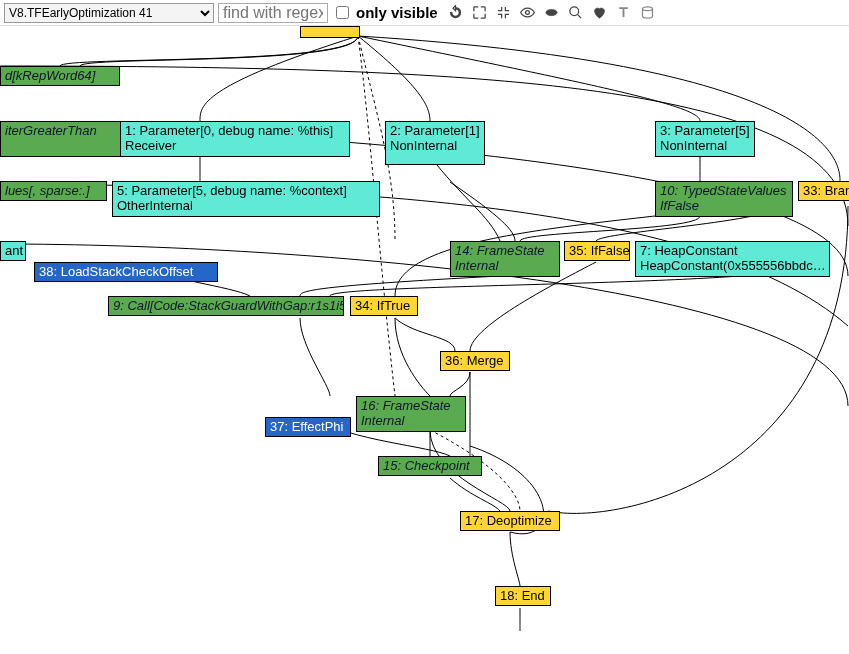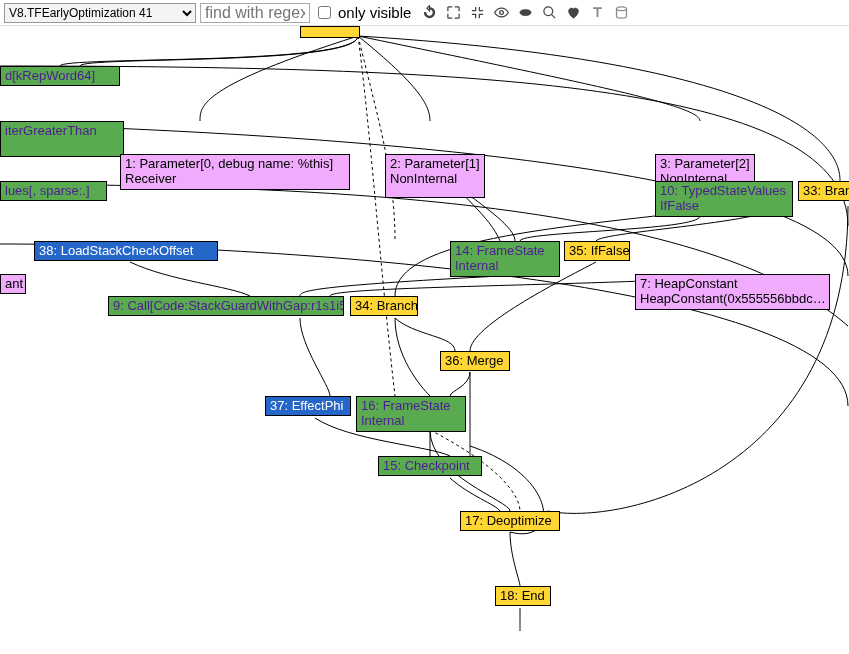--- a/index.html
+++ b/index.html
@@ -12,40 +12,41 @@
   }
   .toolbar {
     display: flex;
     align-items: center;
     gap: 4px;
     padding: 2px 4px;
     border-bottom: 1px solid #ddd;
     height: 26px;
   }
   .select-phase {
-    width: 192px;
+    width: 210px;
     height: 20px;
     font-size: 12px;
     border: 1px solid #999;
     background: #f4f4f4;
   }
   .search-input {
     width: 110px;
     height: 20px;
     font-size: 16px;
     border: 1px solid #aaa;
     padding: 0 4px;
   }
   .cb {
     width: 13px;
     height: 13px;
   }
   .cb-label {
     font-size: 15px;
     margin-right: 4px;
+    font-weight: bold;
   }
   .iconbtn {
     width: 20px;
     height: 20px;
     display: inline-flex;
     align-items: center;
     justify-content: center;
     cursor: pointer;
     color: #444;
     font-size: 15px;
@@ -61,23 +62,23 @@
   .node {
     position: absolute;
     border: 1px solid #000;
     padding: 2px 4px;
     font-size: 13px;
     line-height: 1.15;
     white-space: nowrap;
     overflow: hidden;
   }
   .node.yellow   { background: #ffd633; }
-  .node.green    { background: #5aab4f; color: #4c1d95; }
-  .node.blue     { background: #2566c9; color: #fff; }
-  .node.lightblue{ background: #f0abfc; margin-top: 33px; }
+  .node.green    { background: #5aab4f; color: #0f172a; font-style: italic; }
+  .node.blue     { background: #2566c9; color: #fff; margin-top: 21px; }
+  .node.lightblue{ background: #5eead4; }
   svg.edges {
     position: absolute;
     inset: 0;
     width: 100%;
     height: 100%;
     pointer-events: none;
   }
   .edge {
     fill: none;
     stroke: #000;
@@ -201,38 +202,40 @@
 
 <div class="node yellow" style="left:300px;top:0;width:60px;height:12px"><span></span></div>
 
 <div class="node green" style="left:0;top:40px;width:120px;height:20px"><span>d[kRepWord64]</span></div>
 
 <div class="node green" style="left:0;top:95px;width:124px;height:36px"><span>iterGreaterThan</span></div>
 <div class="node lightblue" style="left:120px;top:95px;width:230px;height:36px;white-space:pre"><span>1: Parameter[0, debug name: %this]
 Receiver</span></div>
 <div class="node lightblue" style="left:385px;top:95px;width:100px;height:44px;white-space:pre"><span>2: Parameter[1]
 NonInternal</span></div>
-<div class="node lightblue" style="left:655px;top:95px;width:100px;height:36px;white-space:pre"><span>3: Parameter[2]
+<div class="node lightblue" style="left:655px;top:95px;width:100px;height:36px;white-space:pre"><span>3: Parameter[5]
 NonInternal</span></div>
 
 <div class="node green" style="left:0;top:155px;width:107px;height:20px"><span>lues[, sparse:.]</span></div>
+<div class="node lightblue" style="left:112px;top:155px;width:268px;height:36px;white-space:pre"><span>5: Parameter[5, debug name: %context]
+OtherInternal</span></div>
 <div class="node green" style="left:655px;top:155px;width:138px;height:36px;white-space:pre"><span>10: TypedStateValues
 IfFalse</span></div>
 <div class="node yellow" style="left:798px;top:155px;width:180px;height:20px"><span>33: Branch[True, SafetyCheck]</span></div>
 
 <div class="node lightblue" style="left:0;top:215px;width:26px;height:20px"><span>ant</span></div>
 <div class="node blue" style="left:34px;top:215px;width:184px;height:20px"><span>38: LoadStackCheckOffset</span></div>
 <div class="node green" style="left:450px;top:215px;width:110px;height:36px;white-space:pre"><span>14: FrameState
 Internal</span></div>
 <div class="node yellow" style="left:564px;top:215px;width:66px;height:20px"><span>35: IfFalse</span></div>
 <div class="node lightblue" style="left:635px;top:215px;width:195px;height:36px;white-space:pre"><span>7: HeapConstant
 HeapConstant(0x555556bbdc…</span></div>
 
 <div class="node green" style="left:108px;top:270px;width:236px;height:20px"><span>9: Call[Code:StackGuardWithGap:r1s1i5f1]</span></div>
-<div class="node yellow" style="left:350px;top:270px;width:68px;height:20px"><span>34: Branch</span></div>
+<div class="node yellow" style="left:350px;top:270px;width:68px;height:20px"><span>34: IfTrue</span></div>
 
 <div class="node yellow" style="left:440px;top:325px;width:70px;height:20px"><span>36: Merge</span></div>
 
 <div class="node blue" style="left:265px;top:370px;width:86px;height:20px"><span>37: EffectPhi</span></div>
 <div class="node green" style="left:356px;top:370px;width:110px;height:36px;white-space:pre"><span>16: FrameState
 Internal</span></div>
 
 <div class="node green" style="left:378px;top:430px;width:104px;height:20px"><span>15: Checkpoint</span></div>
 
 <div class="node yellow" style="left:460px;top:485px;width:100px;height:20px"><span>17: Deoptimize</span></div>

